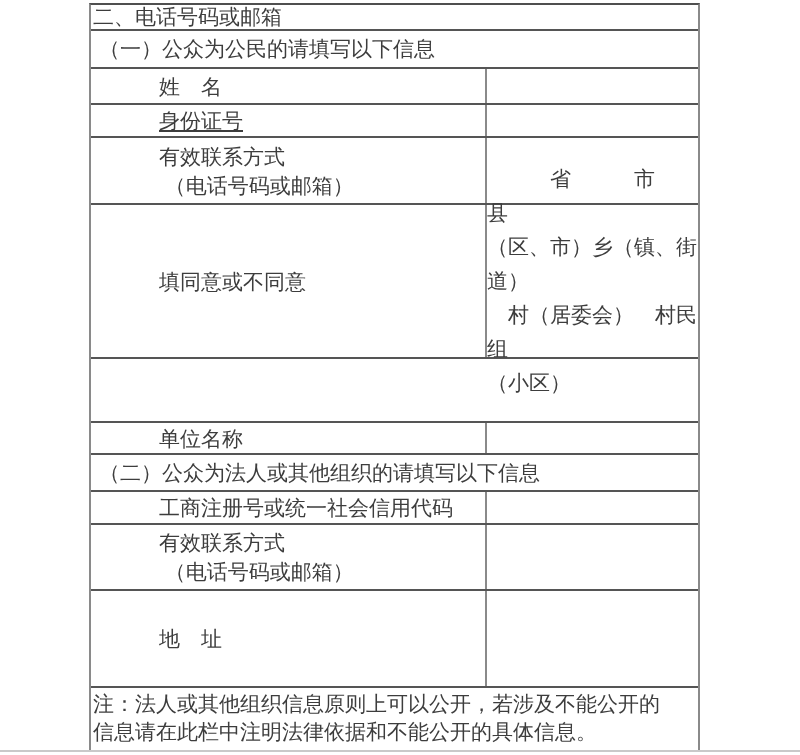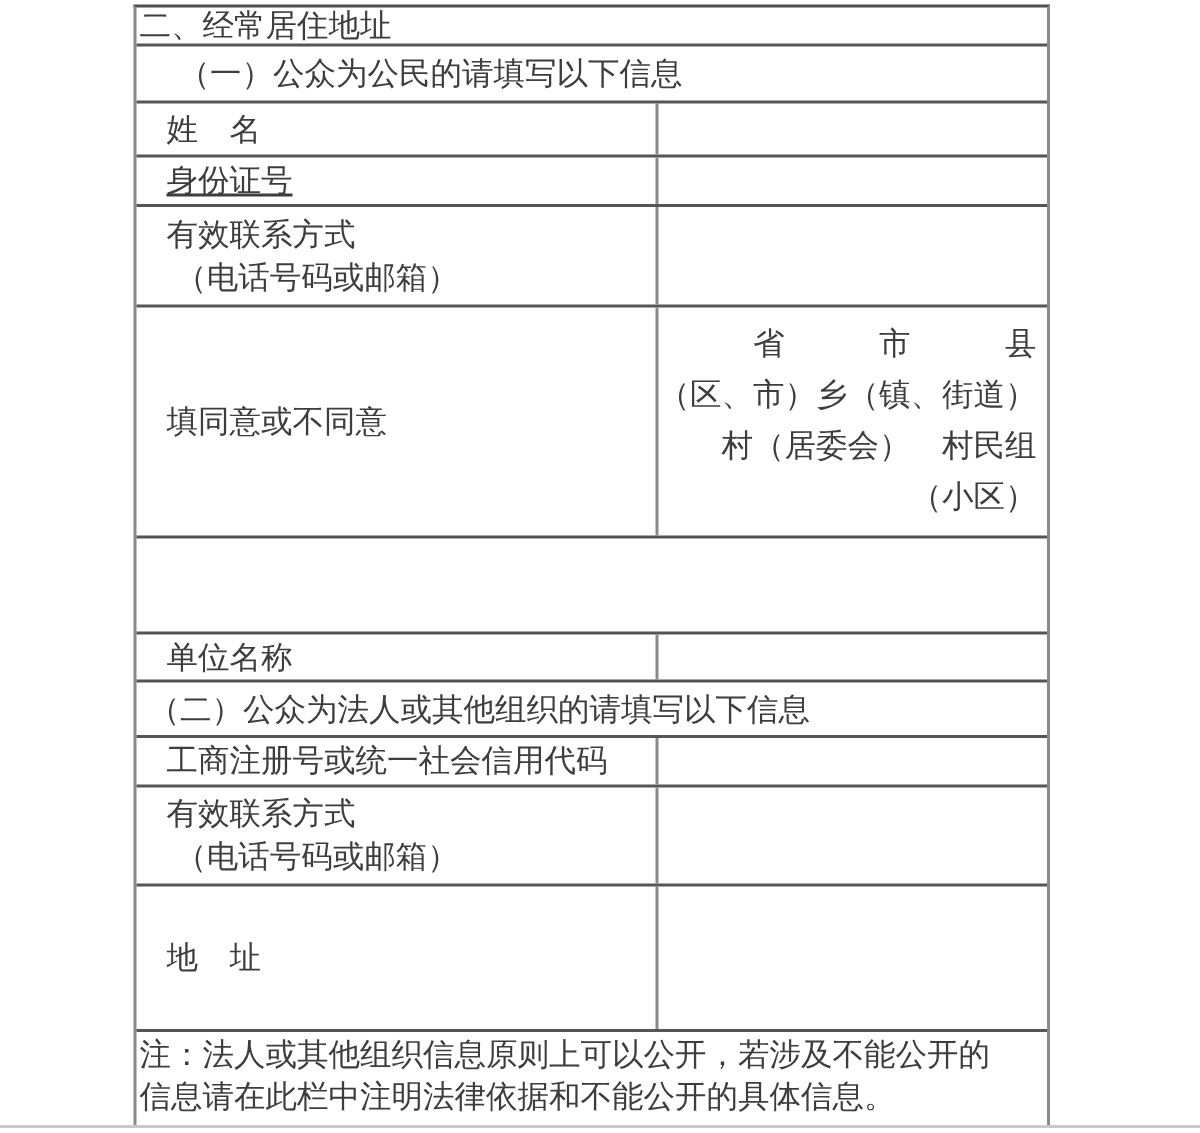--- a/index.html
+++ b/index.html
@@ -45,47 +45,47 @@
   .section-cell.indented { padding-left: 8px; }
   .label-cell {
     width: 348px;
     box-sizing: border-box;
     border-right: 2px solid #8a8a8a;
     display: flex;
     align-items: center;
     padding-left: 20px;
     white-space: pre-line;
     line-height: 29px;
+    margin-left: 48px;
   }
   .value-cell {
     flex: 1;
     box-sizing: border-box;
     display: flex;
     align-items: center;
     padding-left: 0;
     white-space: pre-line;
-    text-align: right;
   }
   .value-cell.empty { }
   .value-cell.multiline { line-height: 34px; }
   .value-cell.addr { line-height: 31px; }
   .value-cell.bottom-aligned {
     align-items: flex-end;
     padding-bottom: 4px;
     line-height: 25px;
   }
   .note-cell {
     flex: 1;
     padding: 2px 2px 0 2px;
     white-space: pre-line;
     line-height: 28px;
   }
   
   .r1  { height: 26px; }
-  .r2  { height: 38px; padding-left: 20px; }
+  .r2  { height: 38px; }
   .r3  { height: 36px; }
   .r4  { height: 33px; text-decoration: underline; }
   .r5  { height: 67px; }
   .r6  { height: 154px; }
   .r7  { height: 64px; }
   .r8  { height: 37px; }
   .r9  { height: 32px; }
   .r10 { height: 33px; }
   .r11 { height: 66px; }
   .r12 { height: 97px; }
@@ -98,21 +98,21 @@
     height: 2px;
     background: #c9c9c9;
   }
 </style>
 </head>
 <body>
 
 <div class="form-table">
 
   <div class="row r1">
-    <div class="section-cell">二、经常居住地址</div>
+    <div class="section-cell">二、电话号码或邮箱</div>
   </div>
 
   <div class="row r2">
     <div class="section-cell indented">（一）公众为公民的请填写以下信息</div>
   </div>
 
   <div class="row r3">
     <div class="label-cell">姓　名</div>
     <div class="value-cell empty"></div>
   </div>

